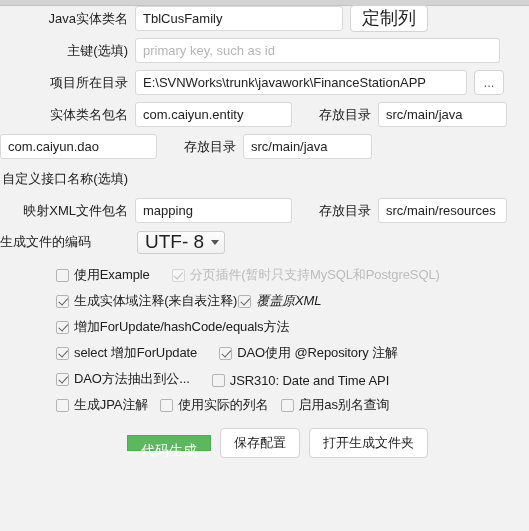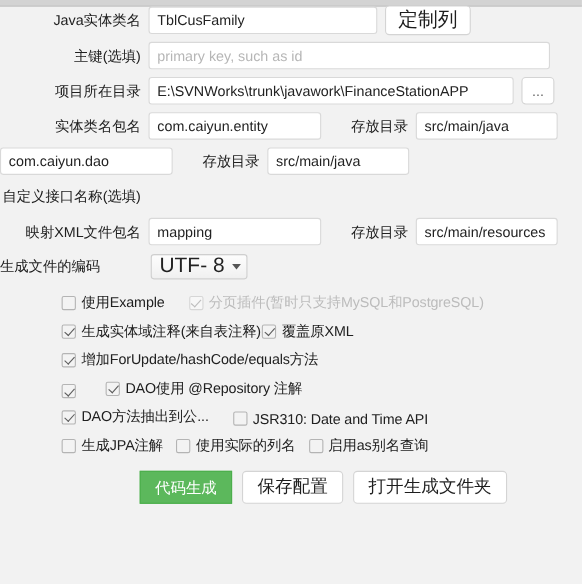--- a/index.html
+++ b/index.html
@@ -191,48 +191,48 @@
     transform: rotate(42deg);
   }
   .box.checked.dim::after { border-color: #bdbdbd; }
   .box.dim { border-color: #d6d6d6; background: #f7f7f7; }
   .cb-text {
     font-size: 13px;
     color: #202020;
     letter-spacing: -0.1px;
   }
   .cb-text.dim { color: #bcbcbc; }
-  .gap-sm { margin-left: 1px; }
+  .gap-sm { margin-left: 1px; font-style: italic; }
   .gap-md { margin-left: 12px; }
   .gap-lg { margin-left: 18px; }
   .gap-xl { margin-left: 22px; }
 
   
   .btn-row {
     display: flex;
     align-items: center;
     padding-left: 127px;
     margin-top: 14px;
   }
   .btn-primary {
     background: #5cb85c;
     border: 1px solid #4cae4c;
     color: #ffffff;
-    height: 30px;
+    height: 16px;
     padding: 0 13px;
     border-radius: 0;
     font-size: 14px;
     line-height: 28px;
   }
   .btn-plain {
     height: 30px;
     padding: 0 13px;
     margin-left: 9px;
     border-radius: 4px;
-    font-size: 16px;
+    font-size: 13px;
     line-height: 28px;
   }
 </style>
 </head>
 <body>
 
 <div id="app">
 
   <div class="topbar"></div>
 
@@ -313,20 +313,21 @@
     <div class="cb-row">
       <label class="cb">
         <span class="box checked"></span>
         <span class="cb-text">增加ForUpdate/hashCode/equals方法</span>
       </label>
     </div>
 
     <div class="cb-row">
       <label class="cb">
         <span class="box checked"></span>
+        <span class="cb-text">select 增加ForUpdate</span>
       </label>
       <label class="cb gap-xl">
         <span class="box checked"></span>
         <span class="cb-text">DAO使用 @Repository 注解</span>
       </label>
     </div>
 
     <div class="cb-row">
       <label class="cb">
         <span class="box checked"></span>

